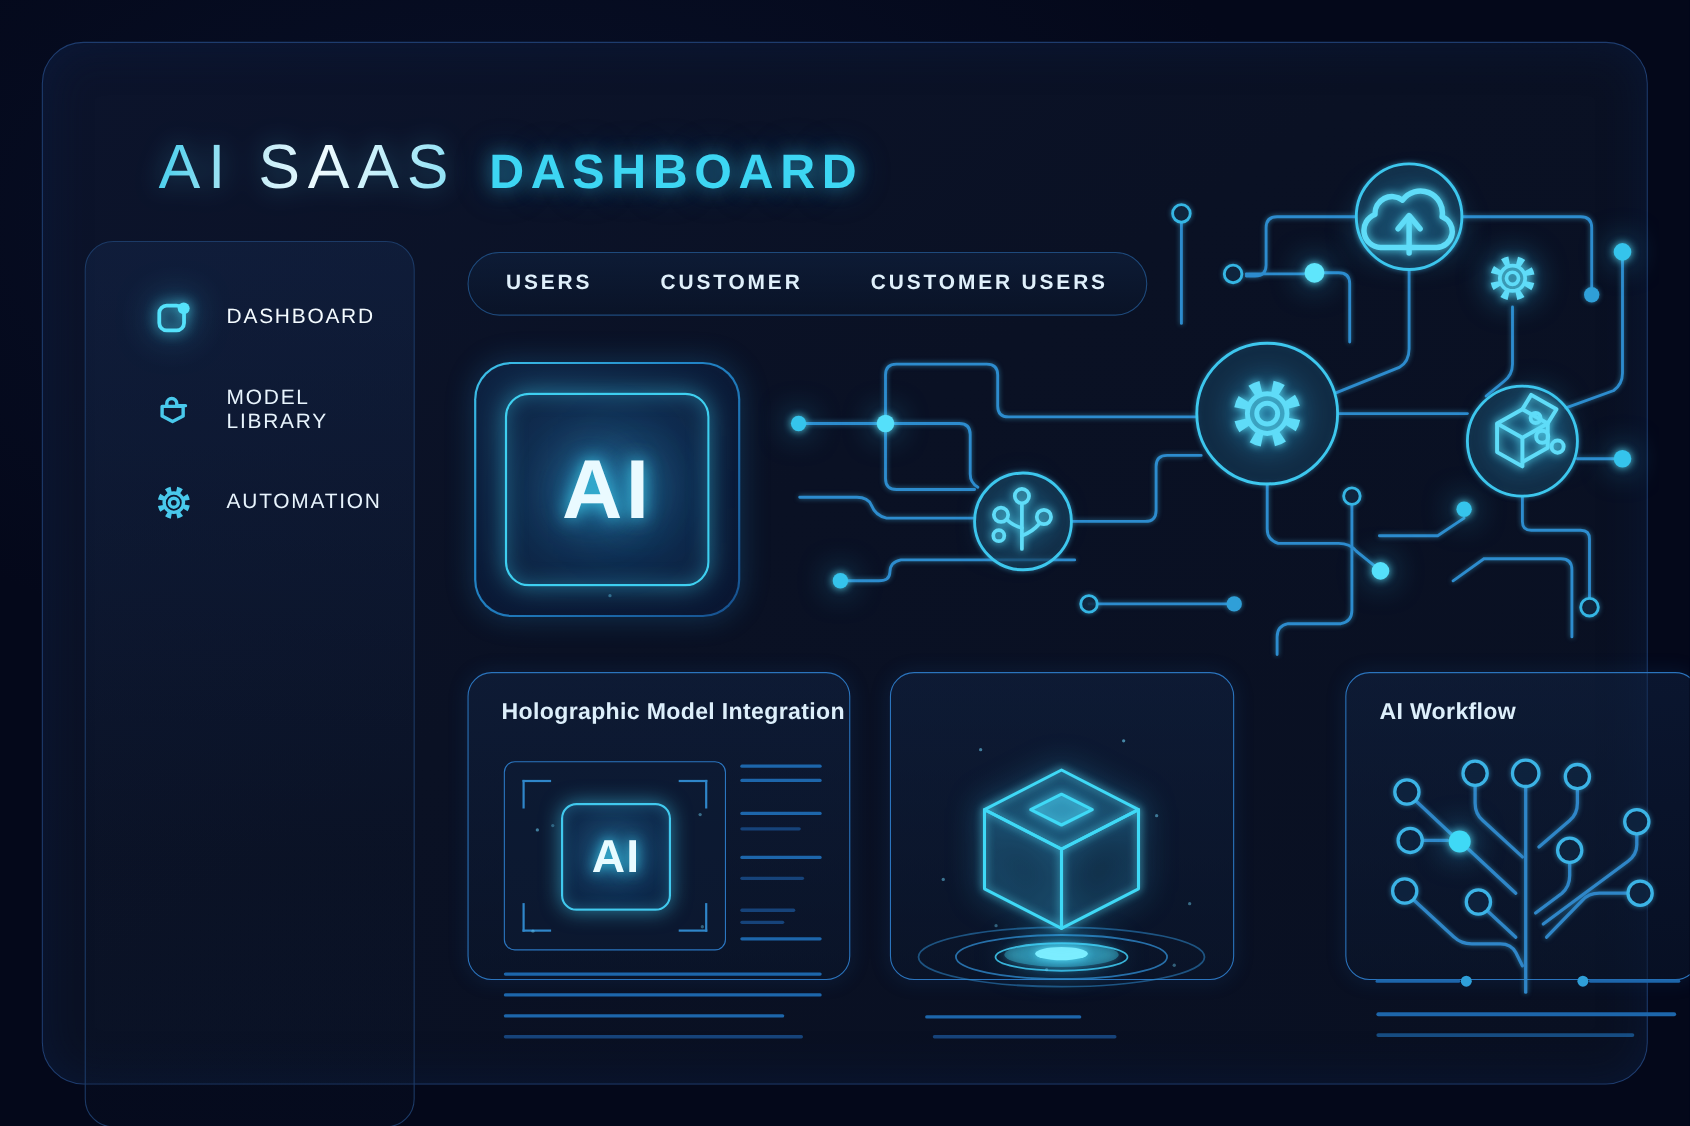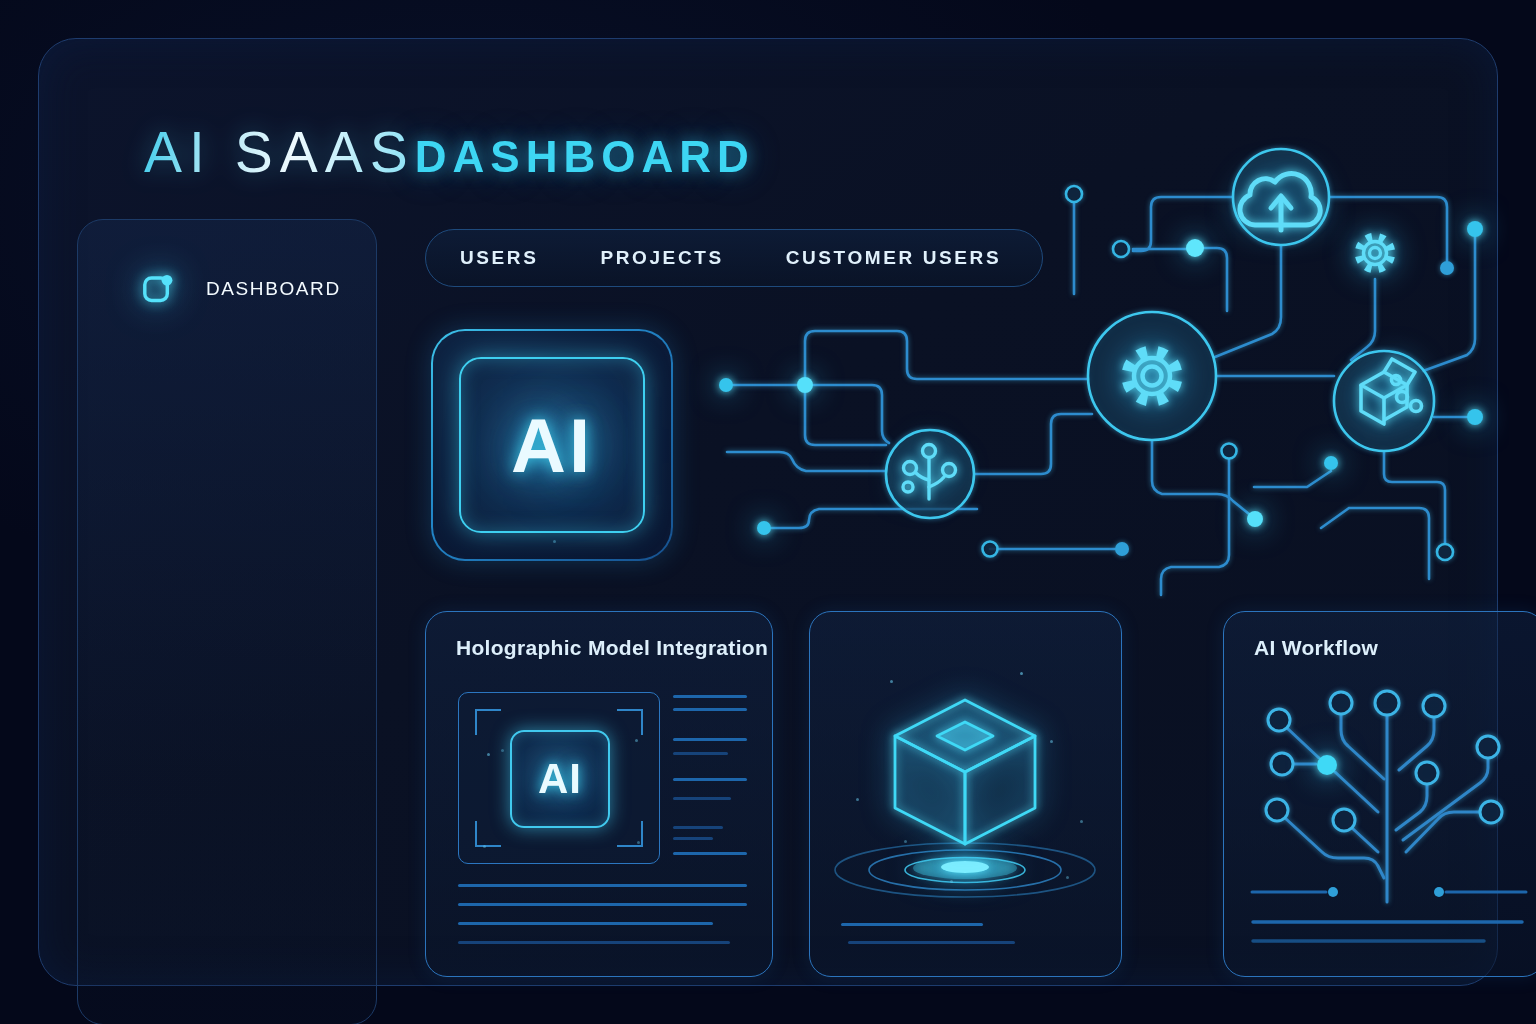--- a/index.html
+++ b/index.html
@@ -11,21 +11,21 @@
   html,body{width:1536px;height:1024px;overflow:hidden}
   body{background:var(--bg-outer);font-family:"Liberation Sans",sans-serif;position:relative}
   .stage{position:absolute;inset:0;background:
       radial-gradient(1200px 700px at 30% 20%, rgba(20,40,80,.25), transparent 60%),
       var(--bg-outer);}
   .panel{position:absolute;left:38px;top:38px;width:1460px;height:948px;border-radius:38px;
       background:linear-gradient(145deg,#0c142c 0%,#0a1124 45%,#091022 100%);
       border:1px solid var(--panel-border);
       box-shadow:0 0 40px rgba(10,30,70,.5) inset;}
   
-  .title{position:absolute;left:105px;top:80px;display:flex;align-items:baseline;white-space:nowrap}
+  .title{position:absolute;left:105px;top:80px;display:flex;align-items:baseline;gap:30px;white-space:nowrap}
   .title .primary{font-size:57px;font-weight:500;letter-spacing:7px;
       background:linear-gradient(100deg,#41cdec 0%,#b9e9f6 30%,#eefafe 55%,#86dff4 100%);
       -webkit-background-clip:text;background-clip:text;color:transparent;
       filter:drop-shadow(0 0 12px rgba(70,200,240,.35));}
   .title .secondary{font-size:44px;font-weight:700;letter-spacing:6px;color:var(--accent);
       text-shadow:0 0 16px rgba(56,204,244,.55),0 0 34px rgba(40,160,220,.35);}
   
   .sidebar{position:absolute;left:38px;top:180px;width:300px;height:806px;border-radius:26px;
       background:linear-gradient(180deg,rgba(22,44,84,.38),rgba(12,24,46,.18) 70%);
       border:1px solid #1c3a66;padding-top:46px;}
@@ -46,21 +46,21 @@
   .aicard-inner{width:100%;height:100%;border-radius:32px;position:relative;
       background:radial-gradient(120% 120% at 30% 20%,#10294a 0%,#0b1b38 55%,#091530 100%);}
   .aichip{position:absolute;left:26px;top:26px;right:26px;bottom:26px;border-radius:22px;
       border:2px solid #3fd0f0;background:radial-gradient(circle at 50% 42%,#1c3f63 0%,#112c4e 55%,#0d2240 100%);
       box-shadow:0 0 22px rgba(62,208,240,.5),0 0 18px rgba(62,208,240,.35) inset;
       display:flex;align-items:center;justify-content:center;}
   .aichip .ai-label{font-size:76px;font-weight:600;letter-spacing:3px;color:#eafaff;
       text-shadow:0 0 16px #41d6f4,0 0 44px #2aa6e0,0 0 70px rgba(42,166,224,.6);}
   .dots{position:absolute;width:3px;height:3px;border-radius:50%;background:rgba(110,210,245,.55);}
   
-  .card{position:absolute;top:572px;height:366px;border-radius:22px;background:
+  .card{position:absolute;top:572px;height:280px;border-radius:22px;background:
       linear-gradient(180deg,rgba(18,38,72,.45),rgba(10,22,44,.55));
       border:1.5px solid #2b74bd;box-shadow:0 0 18px rgba(25,90,160,.18);}
   .card-title{position:absolute;left:30px;top:24px;font-size:21px;font-weight:600;color:#ddeffb;letter-spacing:.3px;white-space:nowrap}
   .sk{position:absolute;height:3px;border-radius:2px;background:var(--skeleton)}
   .sk.dim{background:var(--skeleton-dim)}
   .holo-panel{position:absolute;left:32px;top:80px;width:202px;height:172px;border-radius:10px;
       border:1.5px solid #2b76c0;background:rgba(13,29,56,.45);}
   .bracket{position:absolute;width:26px;height:26px;border:2.5px solid #2f86c9}
   .bk-tl{left:16px;top:16px;border-right:none;border-bottom:none}
   .bk-tr{right:16px;top:16px;border-left:none;border-bottom:none}
@@ -90,25 +90,44 @@
     <nav class="sidebar">
       <div class="side-item active">
         <span class="sicon">
           <svg width="36" height="36" viewBox="0 0 24 24" fill="none" stroke="currentColor" stroke-width="2.3">
             <rect x="3.2" y="4.6" width="15" height="15" rx="4.5"></rect>
             <circle cx="18" cy="6.2" r="3.6" fill="currentColor" stroke="none"></circle>
           </svg>
         </span>
         <span class="slabel">DASHBOARD</span>
       </div>
+      <div class="side-item">
+        <span class="sicon">
+          <svg width="34" height="34" viewBox="0 0 24 24" fill="none" stroke="currentColor" stroke-width="2.2" stroke-linejoin="round" stroke-linecap="round">
+            <path d="M4.5 9.5 H18 V15.6 L11.2 19.2 4.5 15.6 Z"></path>
+            <path d="M7.5 9.5 V7.6 A3.2 3.2 0 0 1 13.9 7.6 V9.0 H19.5"></path>
+          </svg>
+        </span>
+        <span class="slabel">MODEL LIBRARY</span>
+      </div>
+      <div class="side-item">
+        <span class="sicon">
+          <svg width="34" height="34" viewBox="0 0 24 24" fill="none" stroke="currentColor">
+            <circle cx="12" cy="12" r="8.2" stroke-width="4.4" stroke-dasharray="3.1 3.35" transform="rotate(10 12 12)"></circle>
+            <circle cx="12" cy="12" r="6.2" stroke-width="2.2"></circle>
+            <circle cx="12" cy="12" r="2.9" stroke-width="2.2"></circle>
+          </svg>
+        </span>
+        <span class="slabel">AUTOMATION</span>
+      </div>
     </nav>
 
     <div class="tabbar">
       <span class="tab">USERS</span>
-      <span class="tab">PROJECTS</span>
+      <span class="tab">CUSTOMER</span>
       <span class="tab">CUSTOMER USERS</span>
     </div>
 
     <div class="aicard">
       <div class="aicard-inner">
         <div class="dots" style="left:40px;top:44px;box-shadow:150px 6px rgba(110,210,245,.5),160px 120px rgba(110,210,245,.45),10px 140px rgba(110,210,245,.4),165px 60px rgba(110,210,245,.35),18px 76px rgba(110,210,245,.35),80px 165px rgba(110,210,245,.4)"></div>
         <div class="aichip">
           <span class="ai-label">AI</span>
         </div>
       </div>

